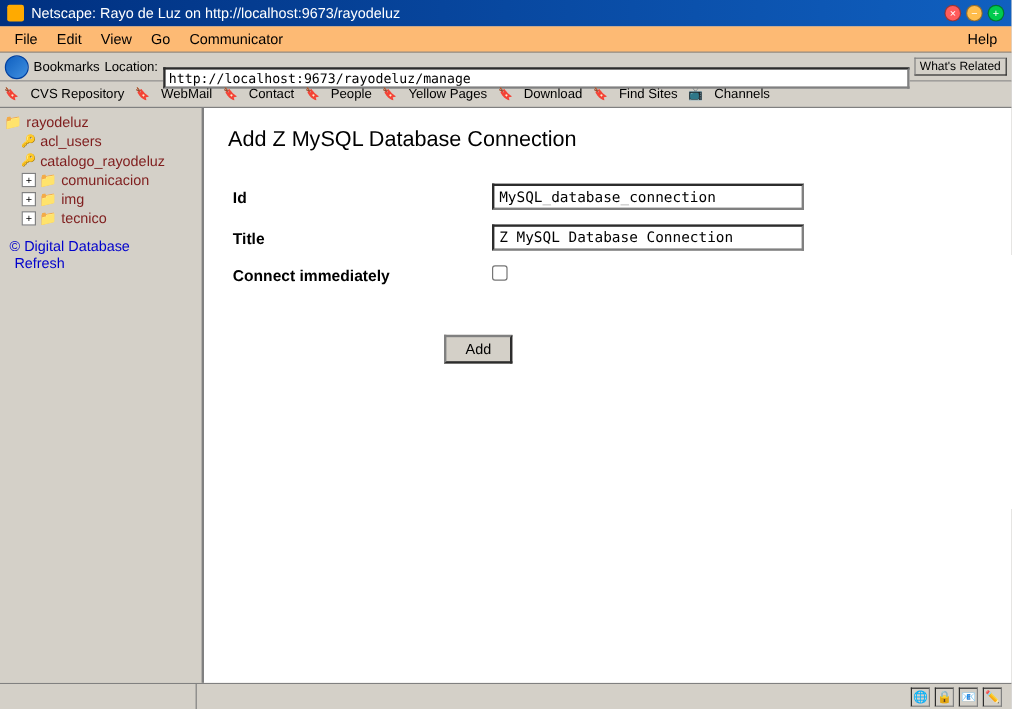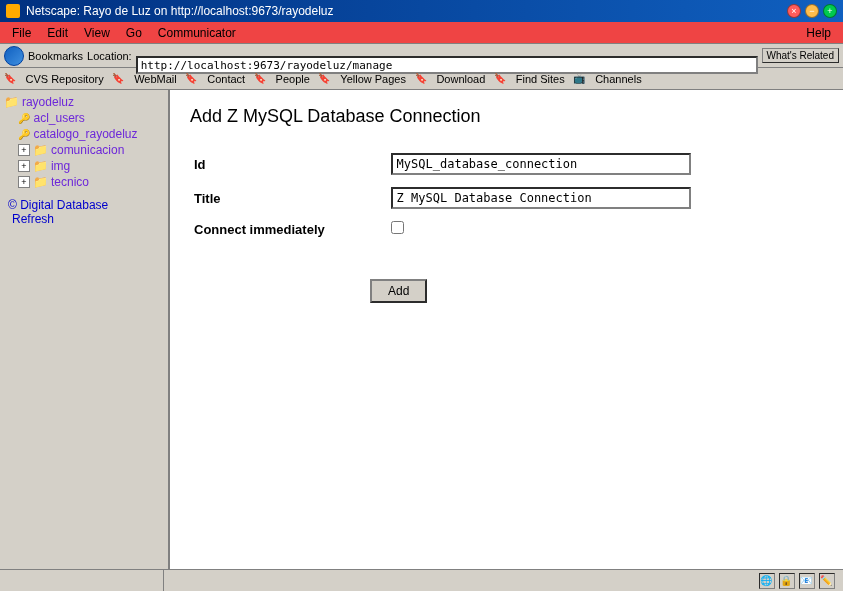--- a/index.html
+++ b/index.html
@@ -24,21 +24,21 @@
       border: 1px solid rgba(0,0,0,0.4);
       font-size: 9px; display: flex; align-items: center; justify-content: center;
       cursor: pointer;
     }
     .btn-close { background: #ff5c5c; }
     .btn-min { background: #ffbd4c; }
     .btn-max { background: #00ca4e; }
 
     
     .menu-bar {
-      background: #ef4444;
+      background: #fdba74;
       border-bottom: 1px solid #808080;
       display: flex;
       align-items: center;
       height: 22px;
       padding: 0 4px;
     }
     .menu-item {
       padding: 2px 8px;
       font-size: 12px;
       cursor: pointer;
@@ -114,21 +114,21 @@
       overflow-y: auto;
       flex-shrink: 0;
     }
     .tree-item {
       display: flex;
       align-items: center;
       gap: 3px;
       padding: 1px 0;
       cursor: pointer;
     }
-    .tree-item a { color: #6d28d9; text-decoration: none; font-size: 12px; }
+    .tree-item a { color: #7f1d1d; text-decoration: none; font-size: 12px; }
     .folder-icon { font-size: 12px; }
     .tree-expander {
       width: 12px; height: 12px;
       border: 1px solid #808080;
       background: white;
       font-size: 9px;
       display: flex; align-items: center; justify-content: center;
       cursor: pointer;
       flex-shrink: 0;
     }
@@ -147,21 +147,21 @@
     .page-title {
       font-size: 18px;
       font-weight: normal;
       margin-bottom: 20px;
       color: #000;
     }
     .form-table { width: 100%; border-collapse: collapse; }
     .form-table td { padding: 6px 4px; vertical-align: middle; margin-left: 31px; }
     .form-label { font-weight: bold; font-size: 13px; white-space: nowrap; padding-right: 16px; }
     .form-input {
-      width: 300px;
+      width: 260px;
       height: 22px;
       border: 2px inset #808080;
       background: white;
       font-family: monospace;
       font-size: 12px;
       padding: 1px 4px;
     }
     .add-btn {
       border: 2px outset #808080;
       background: #d4d0c8;

